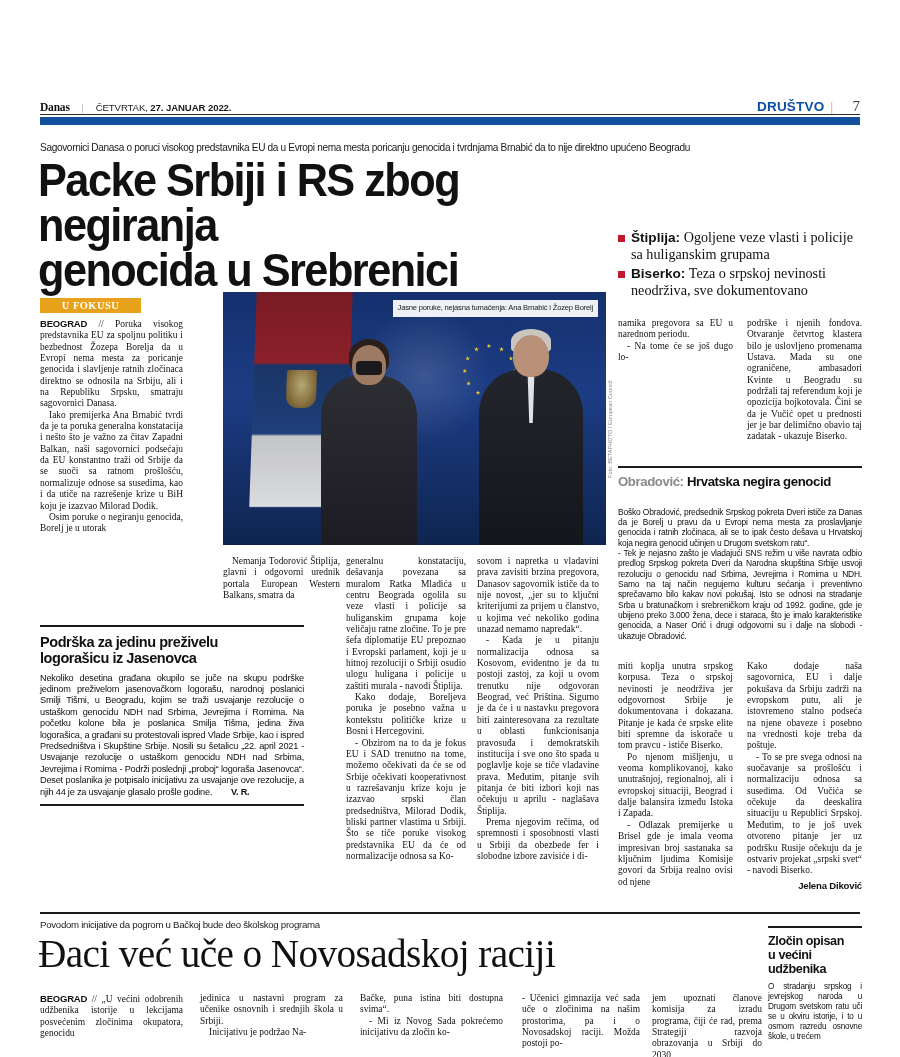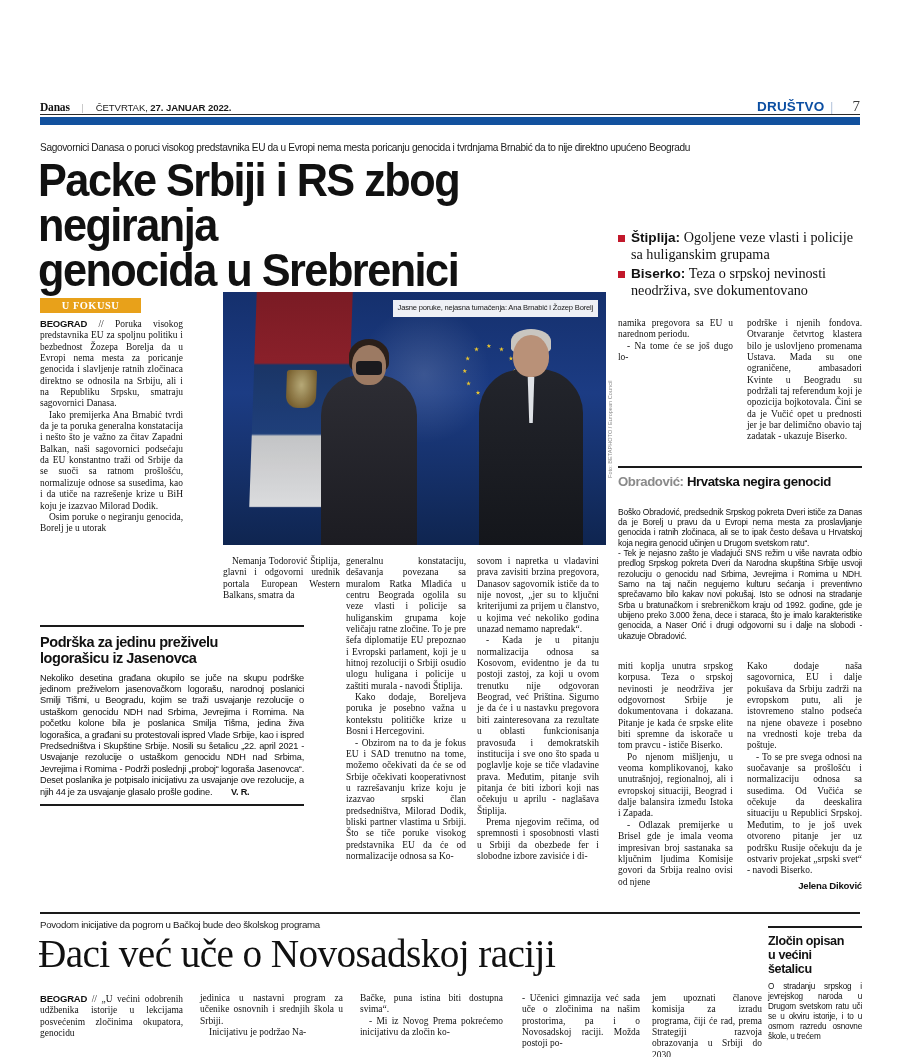--- a/index.html
+++ b/index.html
@@ -491,32 +491,32 @@
 
   <div class="col" style="left:0; top:993px; width:143px;">
     <p class="noind"><b class="lead">BEOGRAD</b><span> // „U većini odobrenih udžbenika istorije u lekcijama posvećenim zločinima okupatora, genocidu</span></p>
   </div>
   <div class="col" style="left:160px; top:993px; width:143px;">
     <p class="noind">jedinica u nastavni program za učenike osnovnih i srednjih škola u Srbiji.</p>
     <p>Inicijativu je podržao Na-</p>
   </div>
   <div class="col" style="left:320px; top:993px; width:143px;">
     <p class="noind">Bačke, puna istina biti dostupna svima“.</p>
-    <p>- Mi iz Novog Prema pokrećemo inicijativu da zločin ko-</p>
+    <p>- Mi iz Novog Sada pokrećemo inicijativu da zločin ko-</p>
   </div>
   <div class="col" style="left:482px; top:993px; width:118px;">
     <p class="noind">- Učenici gimnazija već sada uče o zločinima na našim prostorima, pa i o Novosadskoj raciji. Možda postoji po-</p>
   </div>
   <div class="col" style="left:612px; top:993px; width:110px;">
     <p class="noind">jem upoznati članove komisija za izradu programa, čiji će rad, prema Strategiji razvoja obrazovanja u Srbiji do 2030,</p>
   </div>
 
   <div class="zlocin-box">
     <div class="zlocin-rule"></div>
     <div class="zlocin-title">
       <div>Zločin opisan</div>
       <div>u većini</div>
-      <div>šetalicu</div>
+      <div>udžbenika</div>
     </div>
     <div class="zlocin-body">O stradanju srpskog i jevrejskog naroda u Drugom svetskom ratu uči se u okviru istorije, i to u osmom razredu osnovne škole, u trećem</div>
   </div>
 
 </div>
 
 </body></html>

